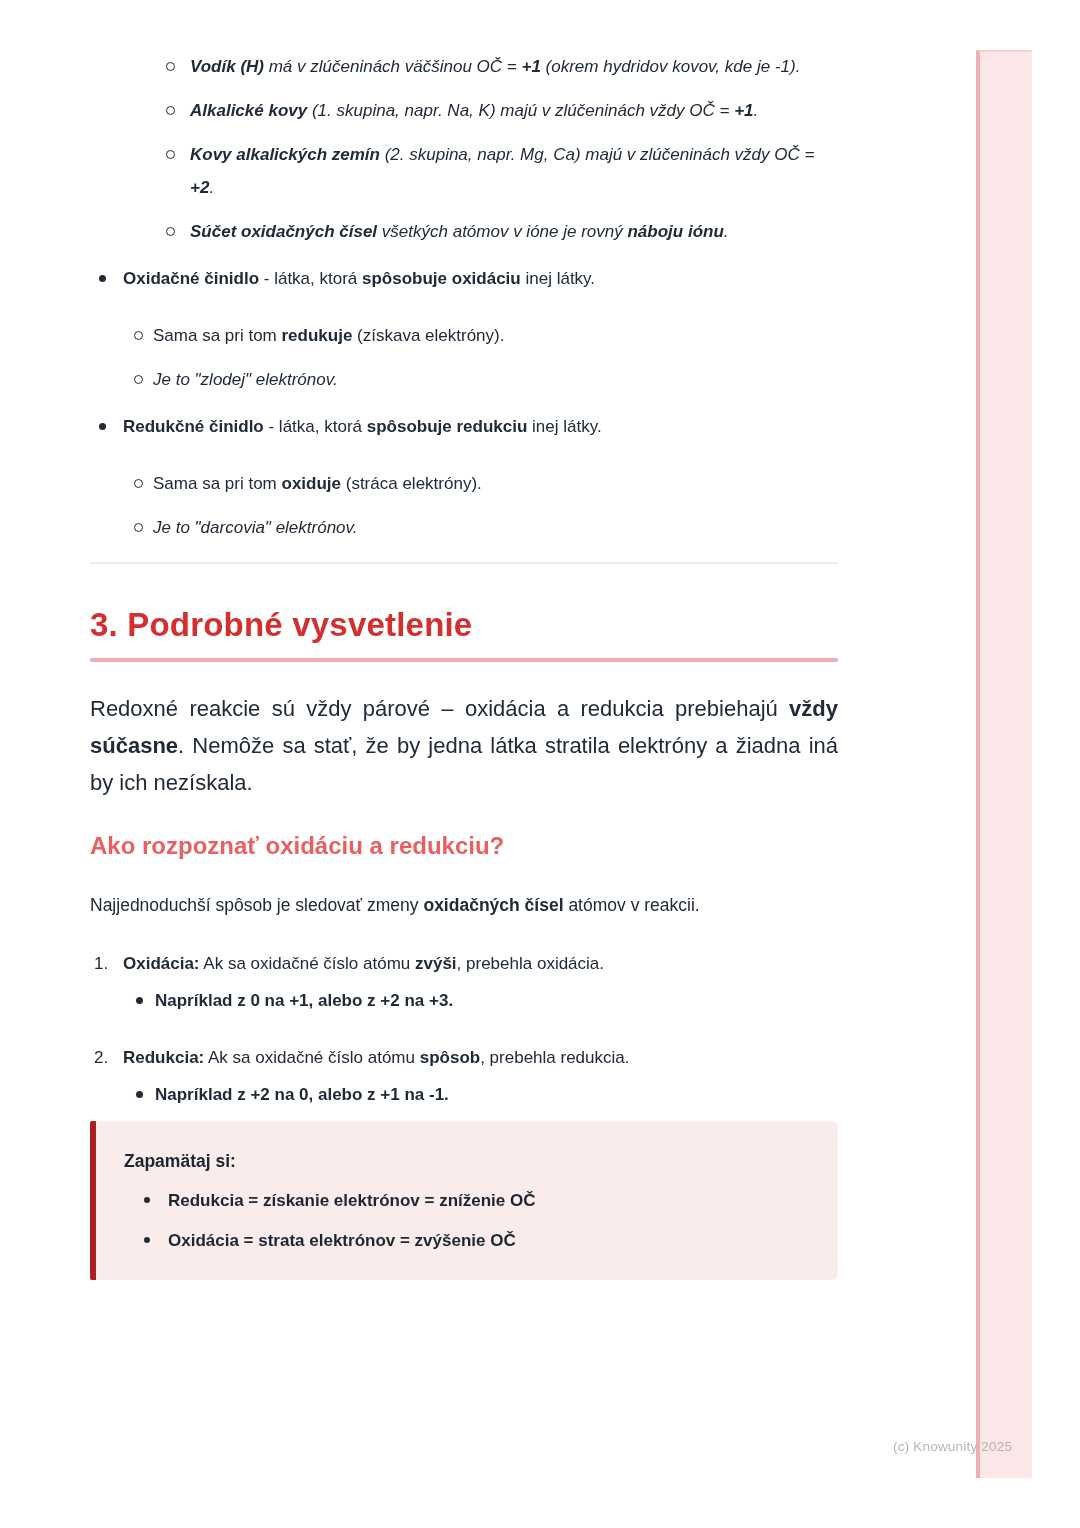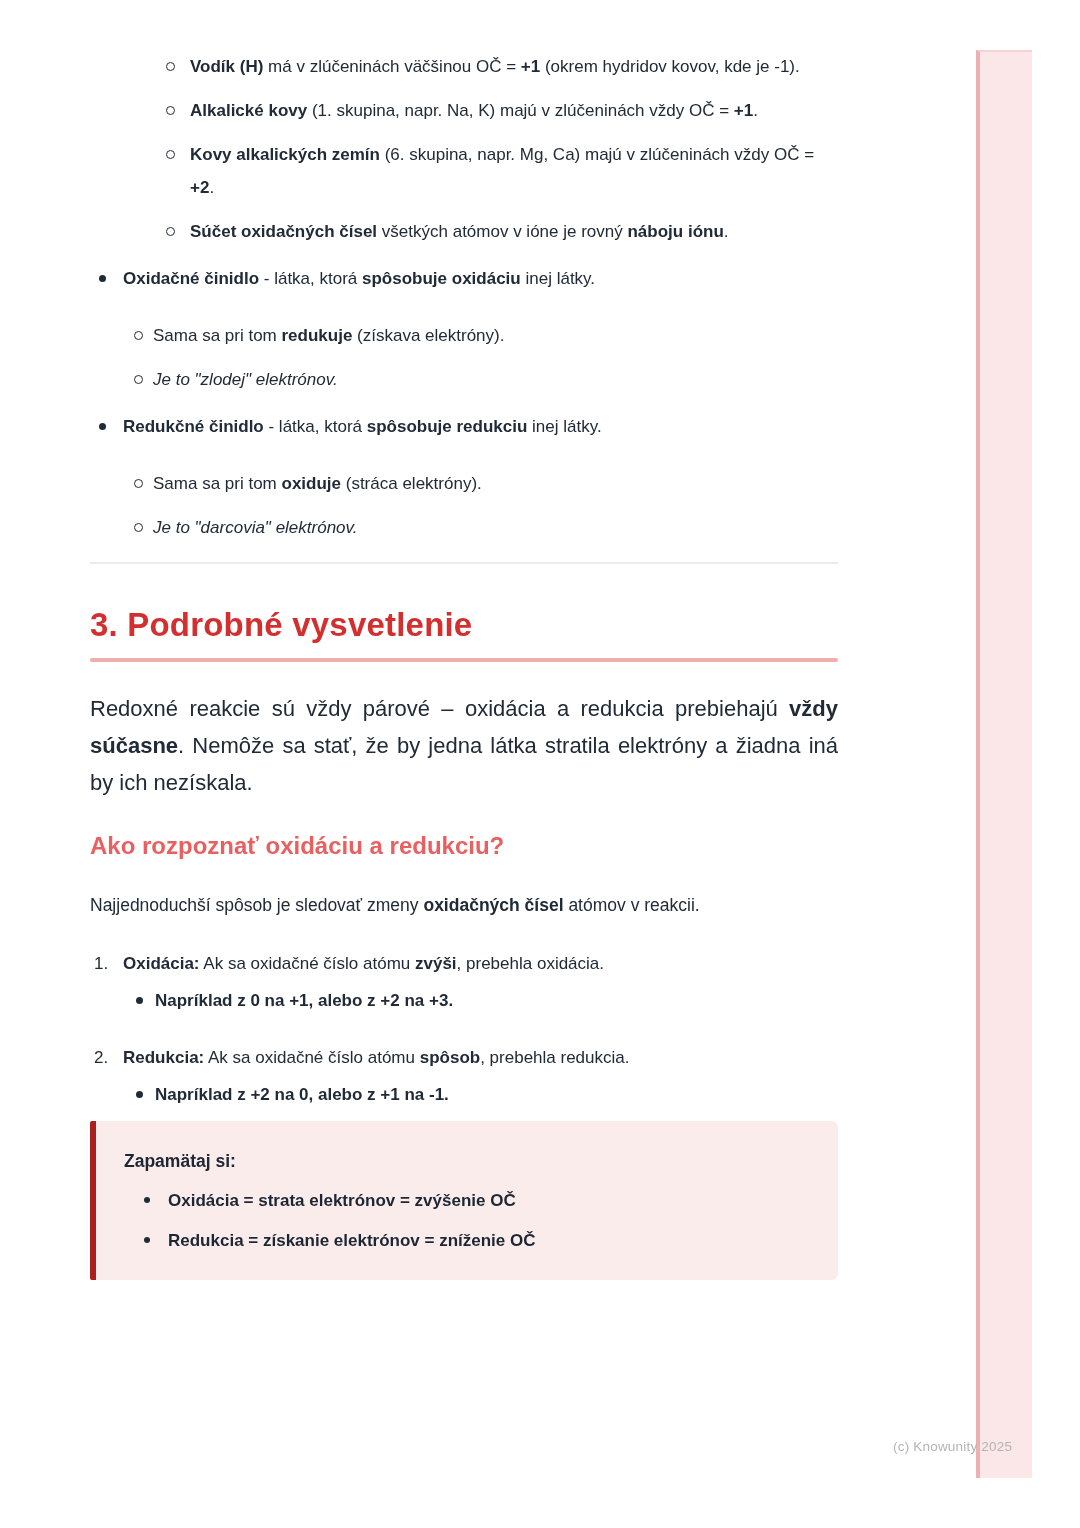--- a/index.html
+++ b/index.html
@@ -20,21 +20,21 @@
     position:absolute;left:893px;top:1438px;z-index:5;
     font-size:13.5px;line-height:18px;color:#b4b4b4;letter-spacing:.2px;
   }
 
   .content{position:absolute;left:90px;top:50px;width:748px;}
 
   ul{list-style:none;margin:0;padding:0;}
   .li{position:relative;font-size:17px;line-height:33px;}
 
   
-  .lvl3 .li{padding-left:100px;margin-bottom:11px;}
+  .lvl3 .li{padding-left:100px;margin-bottom:11px;font-style:italic;}
   .lvl3 .li::before{
     content:"";position:absolute;left:76px;top:12px;width:7px;height:7px;
     border:1.6px solid #212b38;border-radius:50%;
   }
   
   .lvl1-item{position:relative;font-size:17px;line-height:33px;padding-left:33px;margin-top:14px;}
   .lvl1-item::before{
     content:"";position:absolute;left:9px;top:13px;width:7px;height:7px;
     background:#212b38;border-radius:50%;
   }
@@ -81,21 +81,21 @@
 <body>
 
 <div class="pink-bar"></div>
 <div class="footer">(c) Knowunity 2025</div>
 
 <main class="content">
 
   <ul class="lvl3">
     <li class="li"><span class="b">Vodík (H)</span><span> má v zlúčeninách väčšinou OČ = </span><span class="b">+1</span><span> (okrem hydridov kovov, kde je -1).</span></li>
     <li class="li"><span class="b">Alkalické kovy</span><span> (1. skupina, napr. Na, K) majú v zlúčeninách vždy OČ = </span><span class="b">+1</span><span>.</span></li>
-    <li class="li"><span class="b">Kovy alkalických zemín</span><span> (6. skupina, napr. Mg, Ca) majú v zlúčeninách vždy OČ = </span><span class="b">+2</span><span>.</span></li>
+    <li class="li"><span class="b">Kovy alkalických zemín</span><span> (2. skupina, napr. Mg, Ca) majú v zlúčeninách vždy OČ = </span><span class="b">+2</span><span>.</span></li>
     <li class="li"><span class="b">Súčet oxidačných čísel</span><span> všetkých atómov v ióne je rovný </span><span class="b">náboju iónu</span><span>.</span></li>
   </ul>
 
   <div>
     <div class="lvl1-item"><span class="b">Oxidačné činidlo</span><span> - látka, ktorá </span><span class="b">spôsobuje oxidáciu</span><span> inej látky.</span></div>
     <ul class="lvl2">
       <li class="li"><span>Sama sa pri tom </span><span class="b">redukuje</span><span> (získava elektróny).</span></li>
       <li class="li"><span class="i">Je to "zlodej" elektrónov.</span></li>
     </ul>
     <div class="lvl1-item"><span class="b">Redukčné činidlo</span><span> - látka, ktorá </span><span class="b">spôsobuje redukciu</span><span> inej látky.</span></div>
@@ -129,18 +129,18 @@
       <span><span class="b">Redukcia:</span><span> Ak sa oxidačné číslo atómu </span><span class="b">spôsob</span><span>, prebehla redukcia.</span></span>
     </div>
     <ul class="osub">
       <li class="li"><span>Napríklad z +2 na 0, alebo z +1 na -1.</span></li>
     </ul>
   </div>
 
   <div class="callout">
     <div class="callout-title">Zapamätaj si:</div>
     <ul>
+      <li class="li">Redukcia = získanie elektrónov = zníženie OČ</li>
       <li class="li">Oxidácia = strata elektrónov = zvýšenie OČ</li>
-      <li class="li">Redukcia = získanie elektrónov = zníženie OČ</li>
     </ul>
   </div>
 
 </main>
 
 </body></html>

